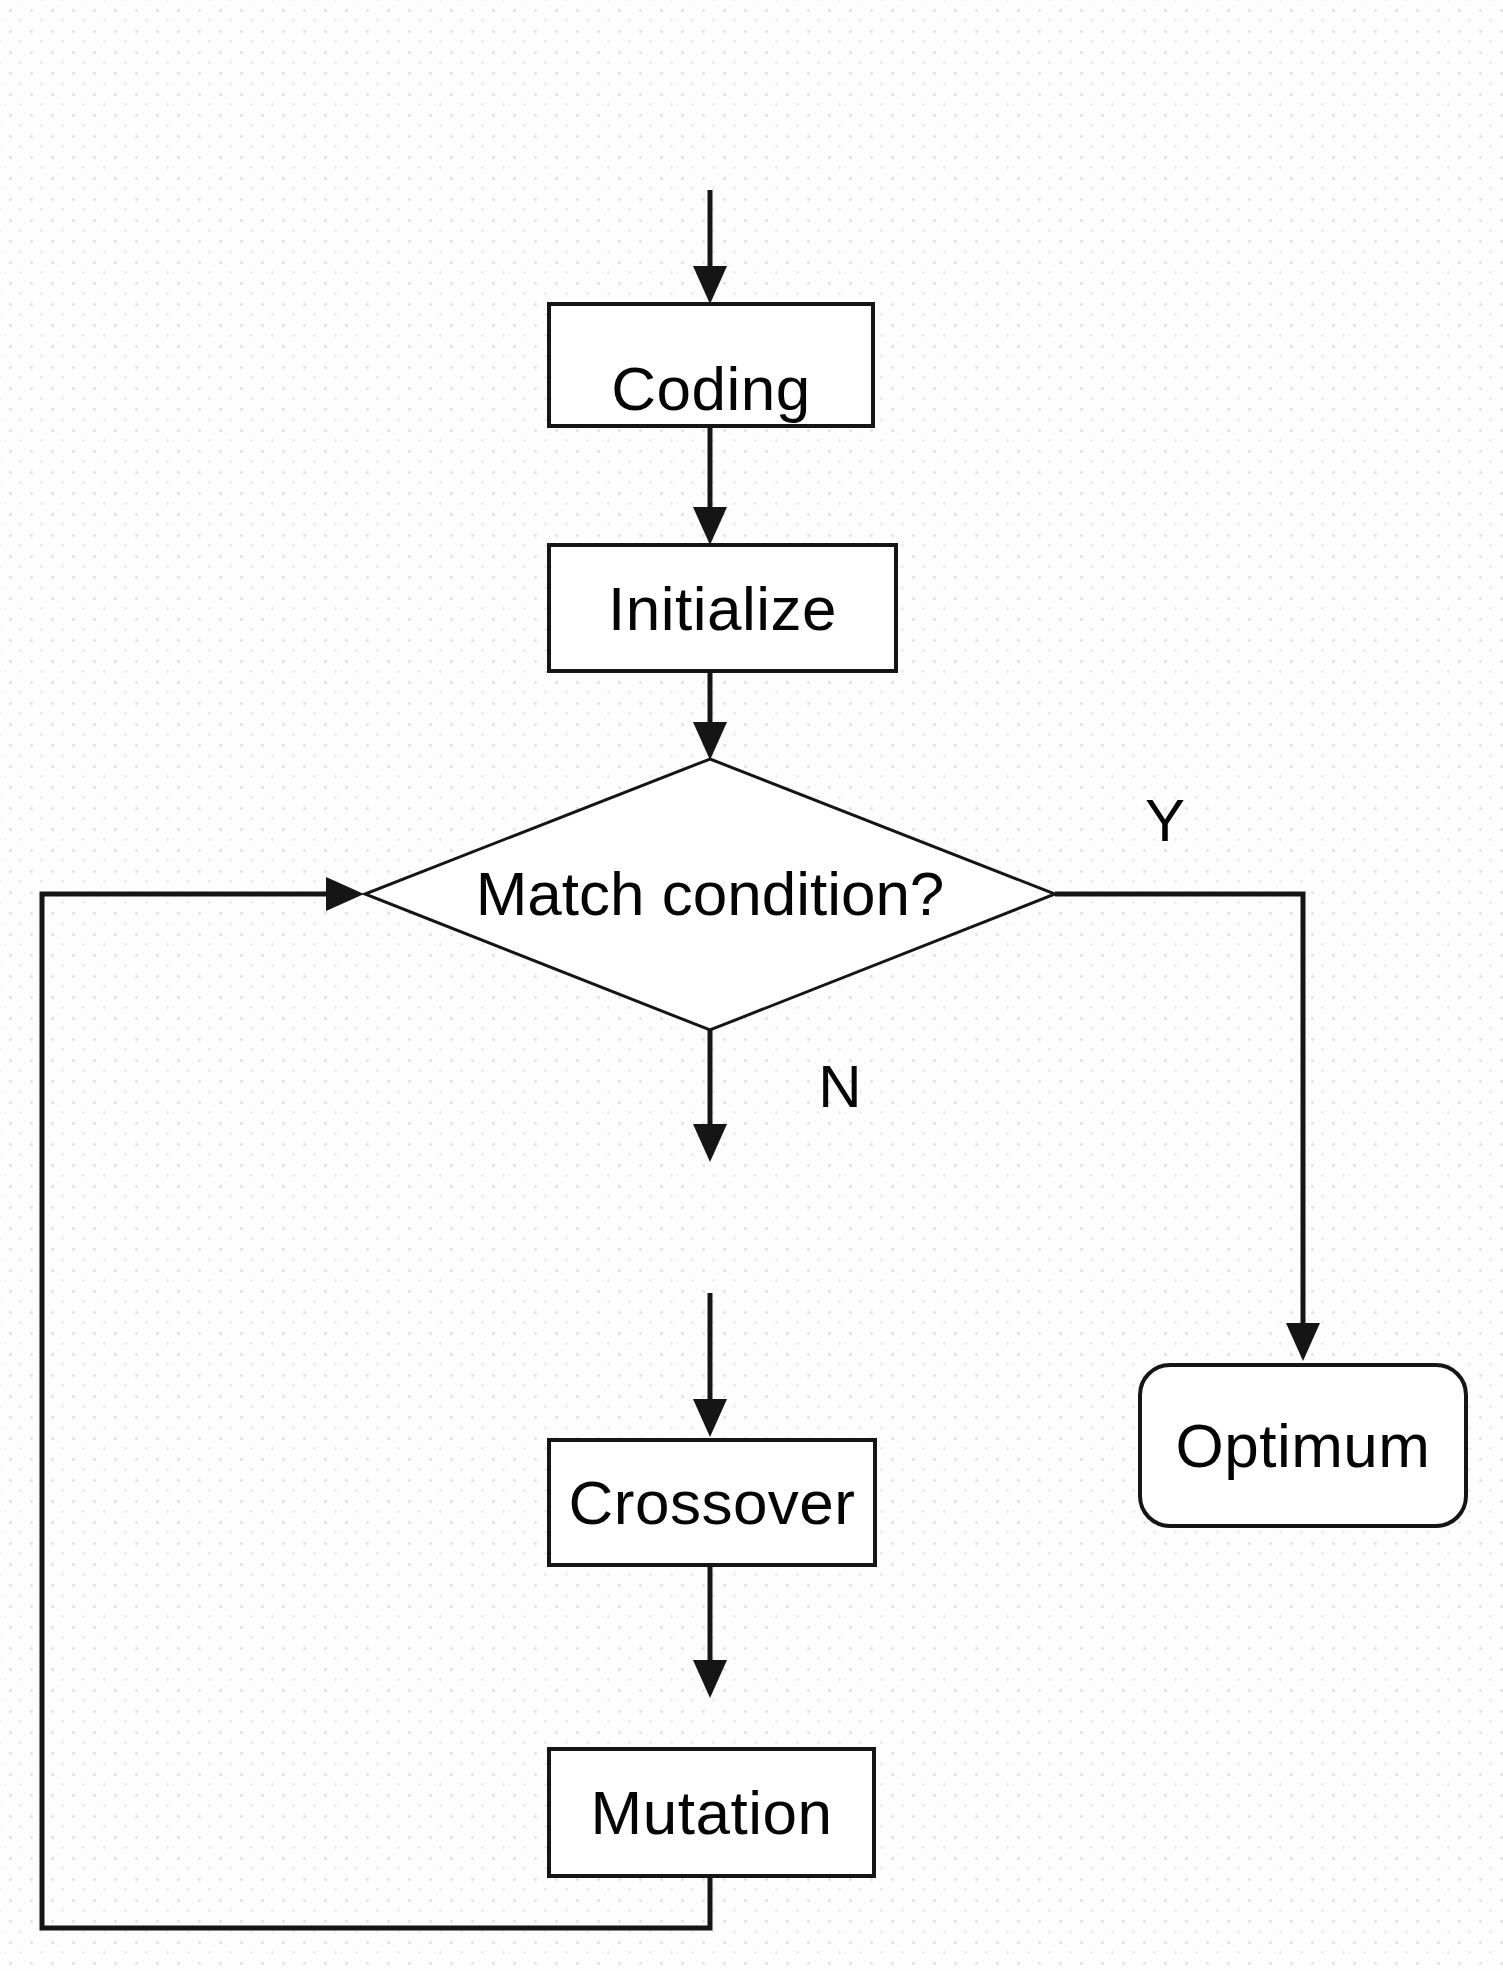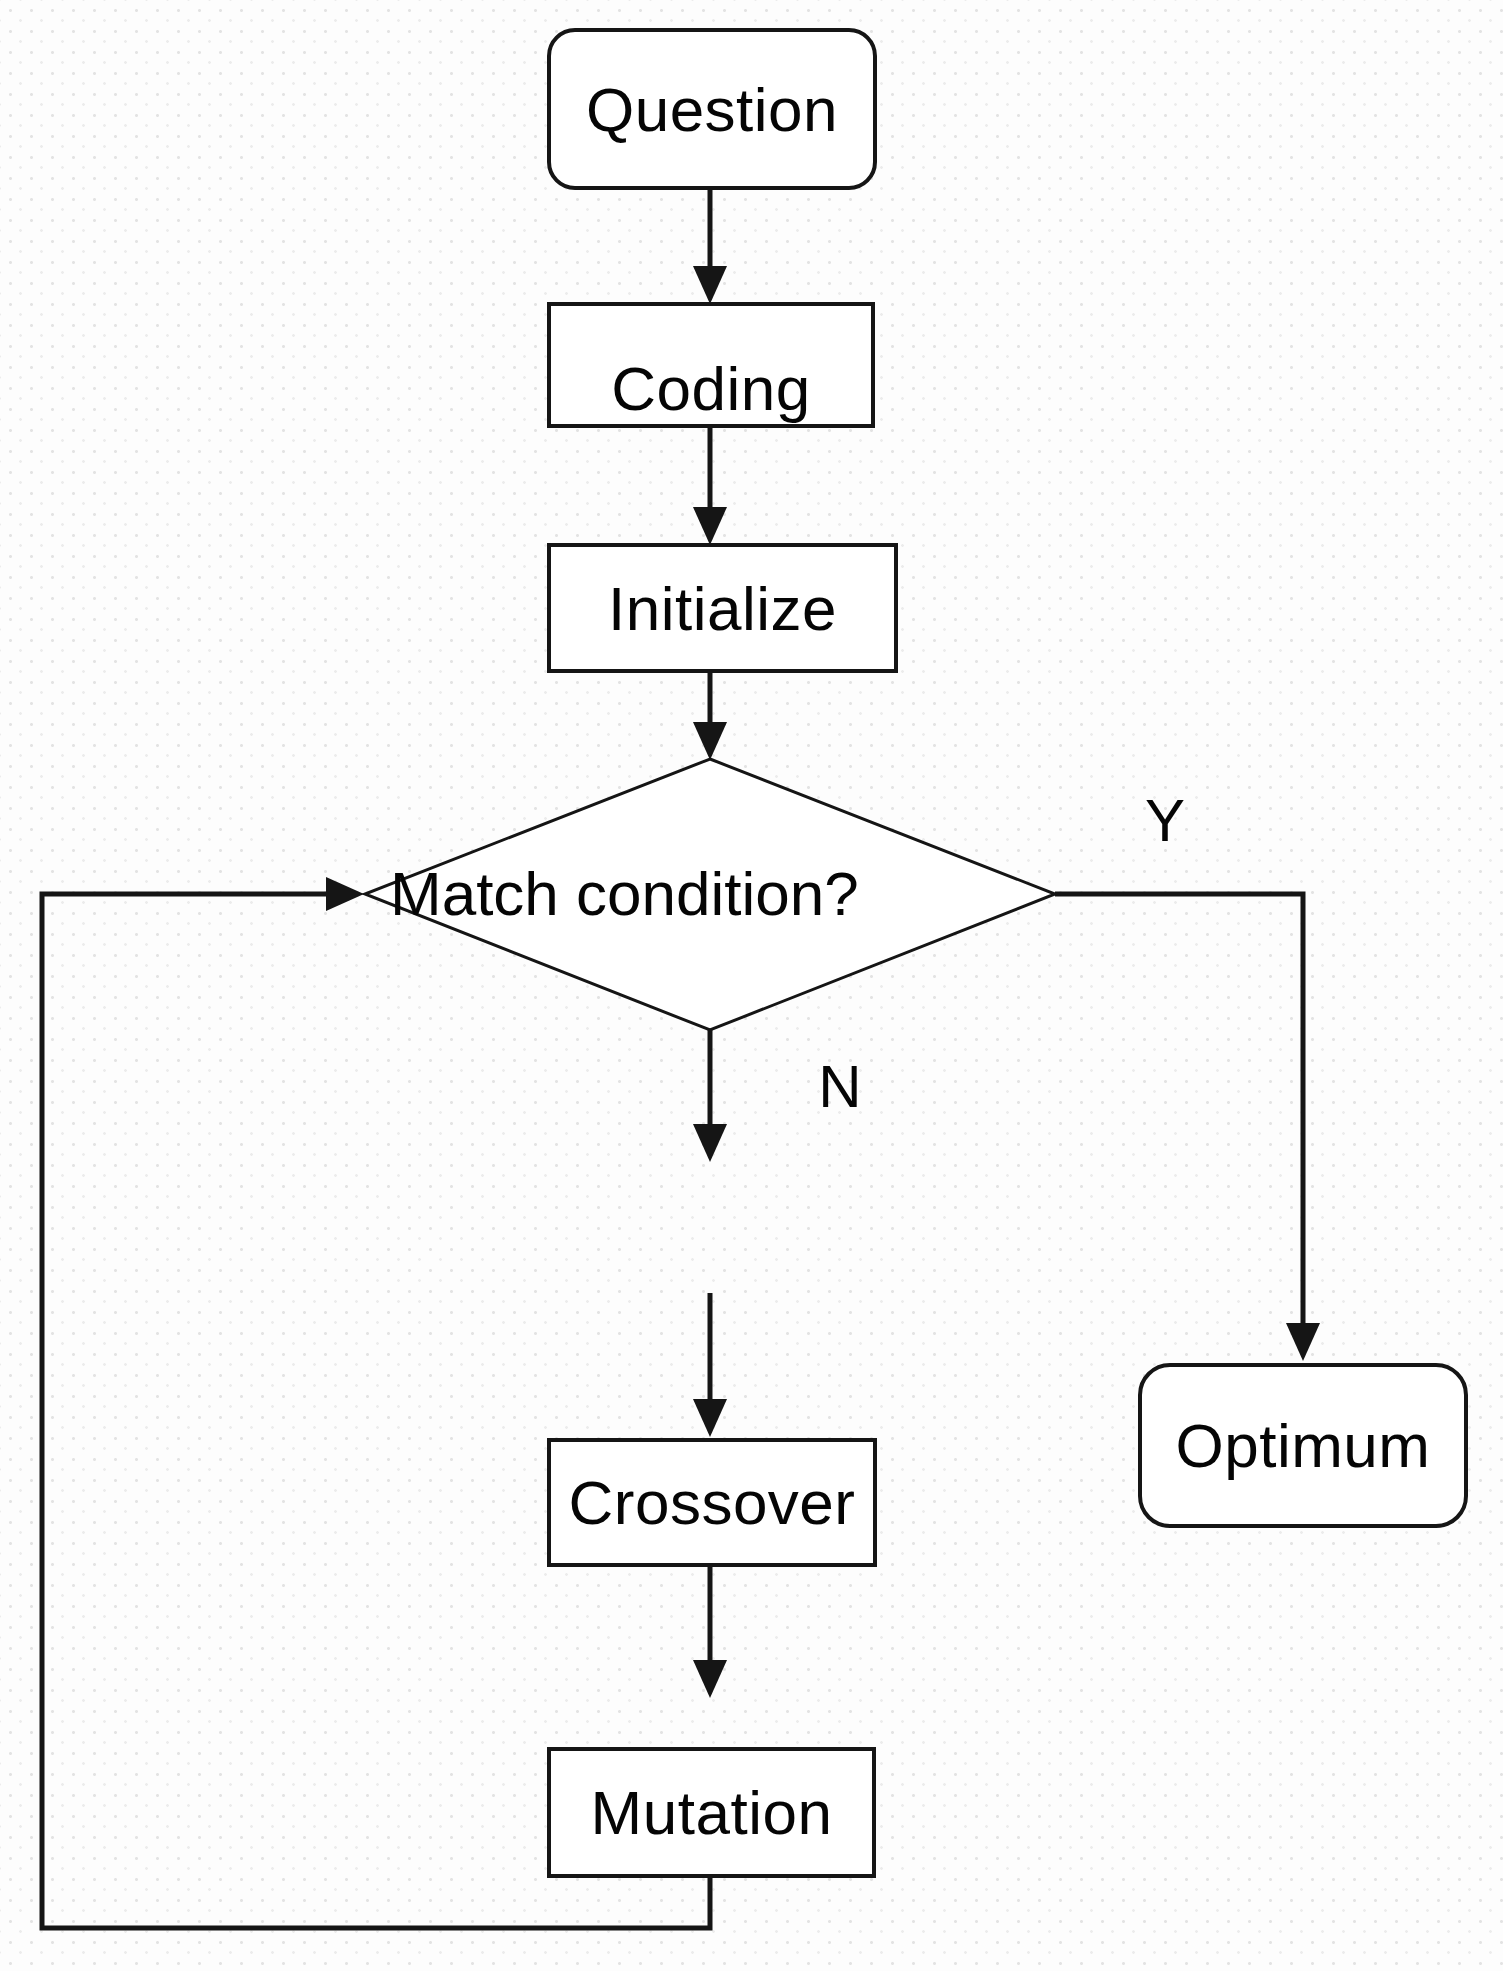--- a/index.html
+++ b/index.html
@@ -38,21 +38,21 @@
     color: #050505;
     letter-spacing: 0.5px;
     white-space: nowrap;
   }
   .node.rounded { border-radius: 28px; }
   .diamond-label {
     position: absolute;
     left: 390px;
     top: 858px;
     width: 640px;
-    text-align: left;
+    text-align: center;
     font-size: 62px;
     color: #050505;
     white-space: nowrap;
   }
   .branch-label {
     position: absolute;
     font-size: 60px;
     color: #050505;
     transform: translate(-50%, -50%);
   }
@@ -100,23 +100,20 @@
       <polygon points="710,545 693,507 727,507"></polygon>
       <polygon points="710,760 693,722 727,722"></polygon>
       <polygon points="710,1162 693,1124 727,1124"></polygon>
       <polygon points="710,1437 693,1399 727,1399"></polygon>
       <polygon points="710,1698 693,1660 727,1660"></polygon>
       <polygon points="364,894 326,877 326,911"></polygon>
       <polygon points="1303,1361 1286,1323 1320,1323"></polygon>
     </g>
   </svg>
 
-  <div class="node rounded" id="n-question">
-    <span>Question</span>
-  </div>
 
   <div class="node" id="n-coding">
     <span>Coding</span>
   </div>
 
   <div class="node" id="n-initialize">
     <span>Initialize</span>
   </div>
 
   <div class="diamond-label">Match condition?</div>

